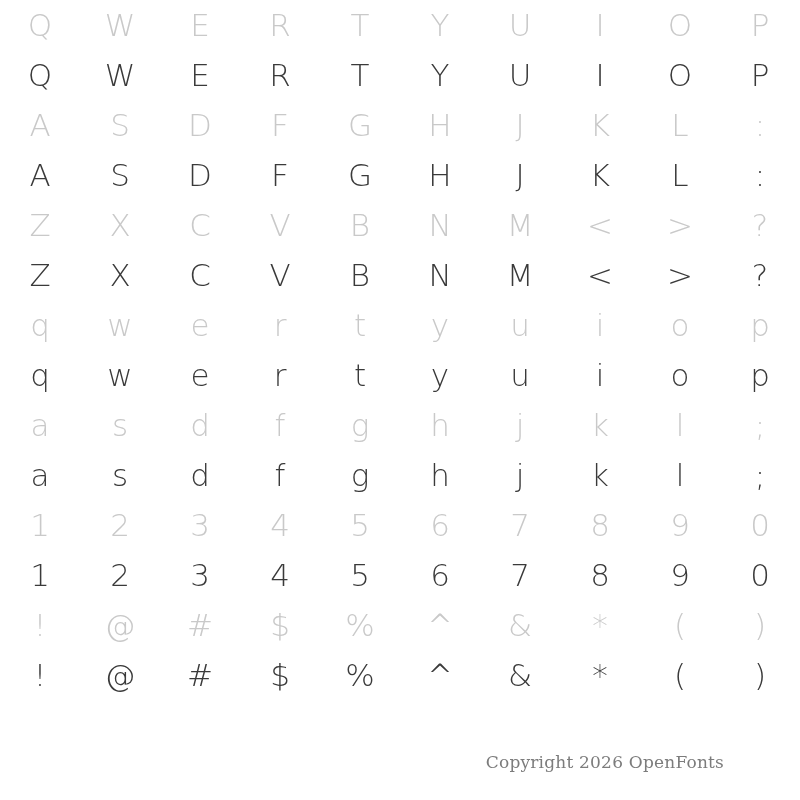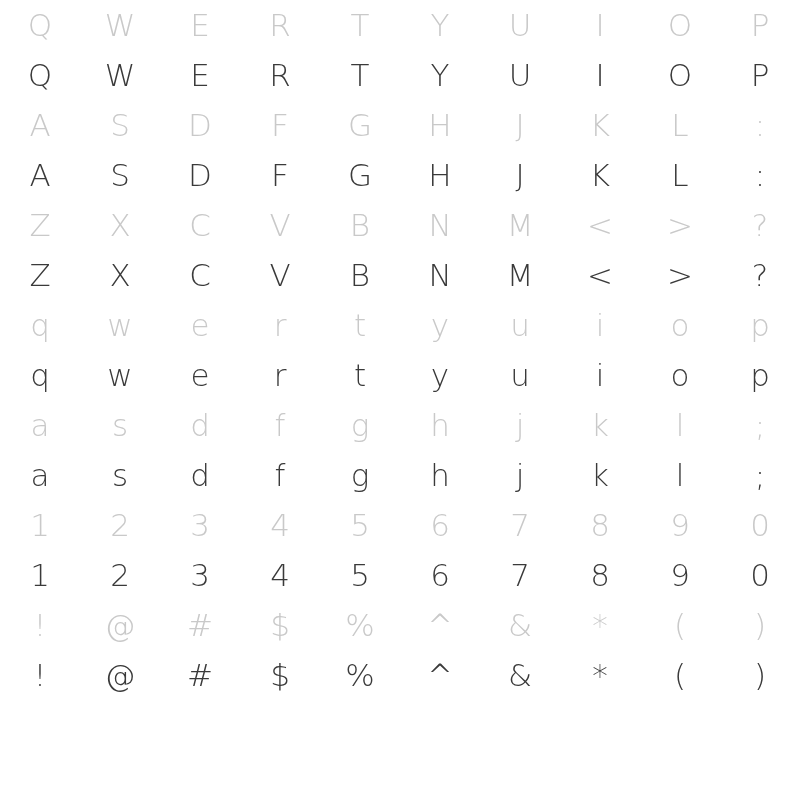--- a/index.html
+++ b/index.html
@@ -204,13 +204,14 @@
       <div class="cell sample">@</div>
       <div class="cell sample">#</div>
       <div class="cell sample">$</div>
       <div class="cell sample">%</div>
       <div class="cell sample">^</div>
       <div class="cell sample">&amp;</div>
       <div class="cell sample">*</div>
       <div class="cell sample">(</div>
       <div class="cell sample">)</div>
     </div>
+  <div class="footer">Copyright 2026 OpenFonts</div>
 </div>
 
 </body></html>

